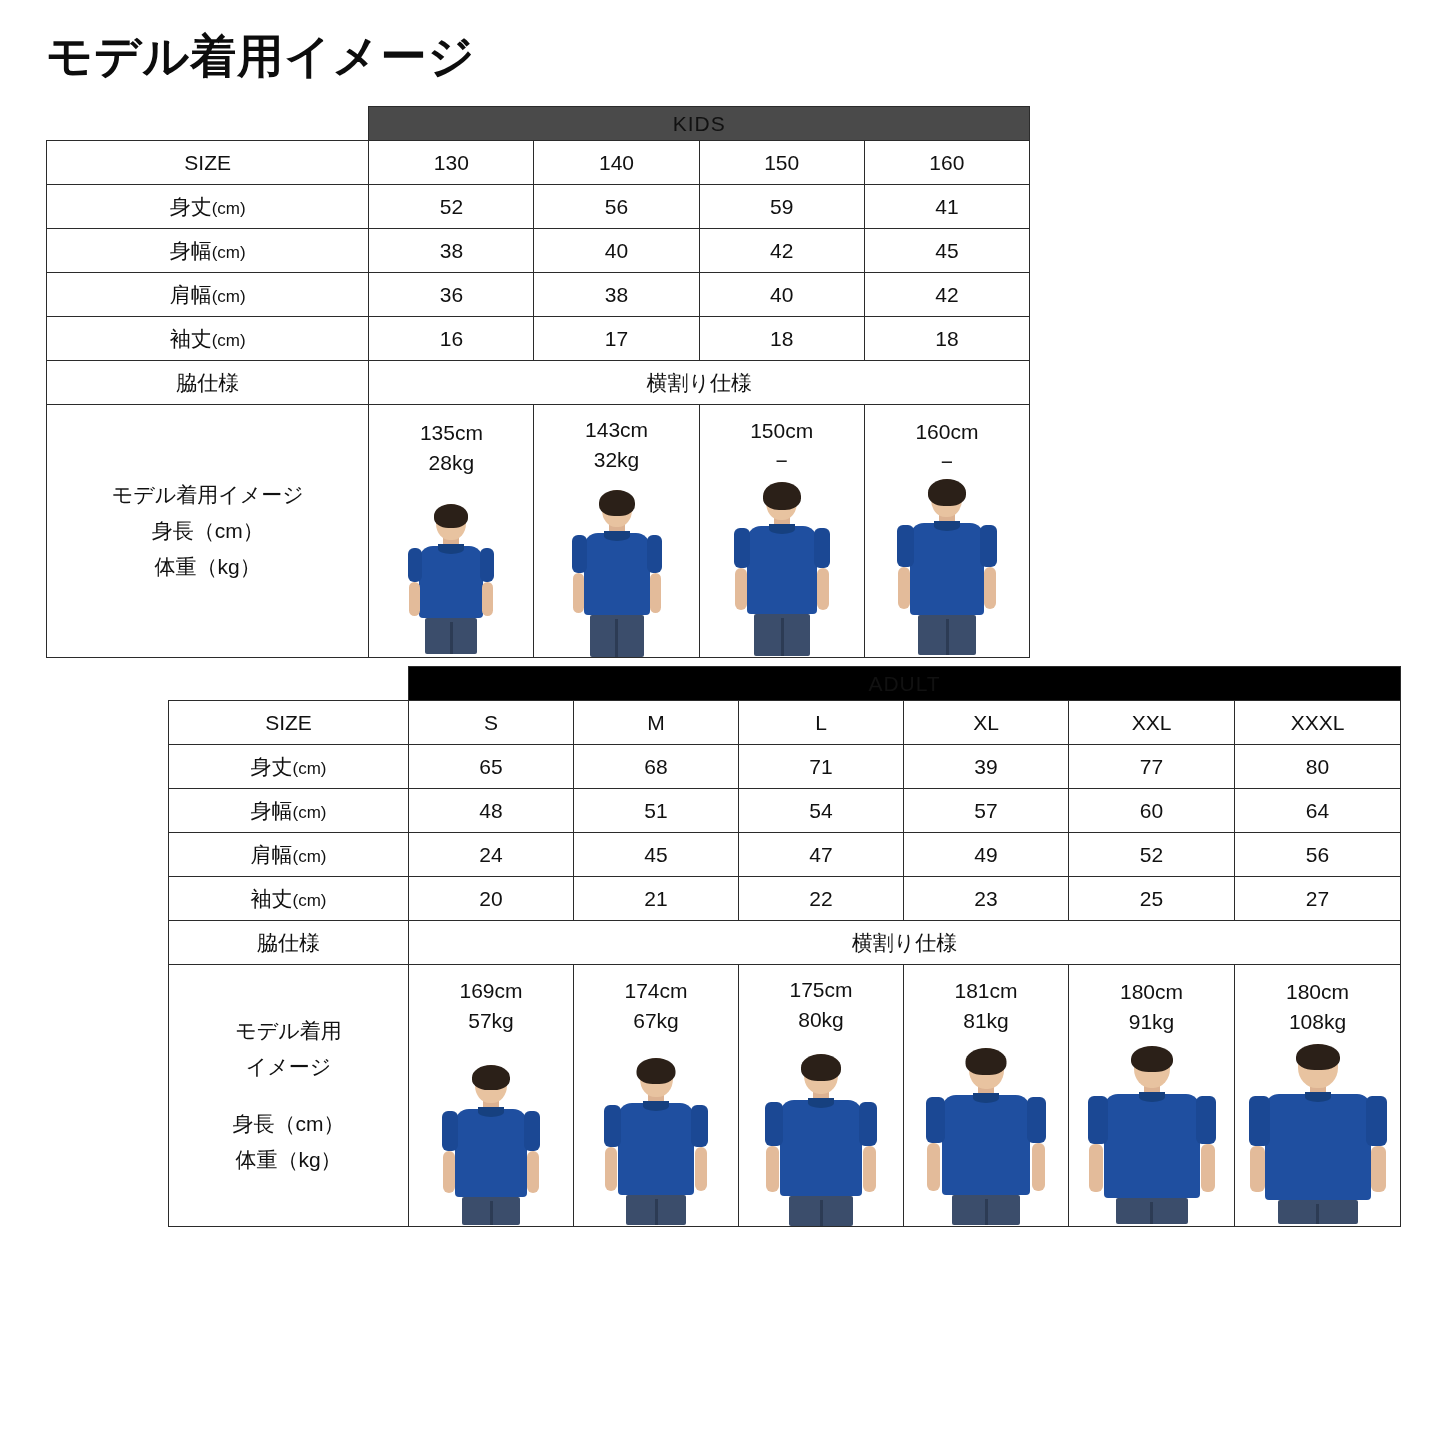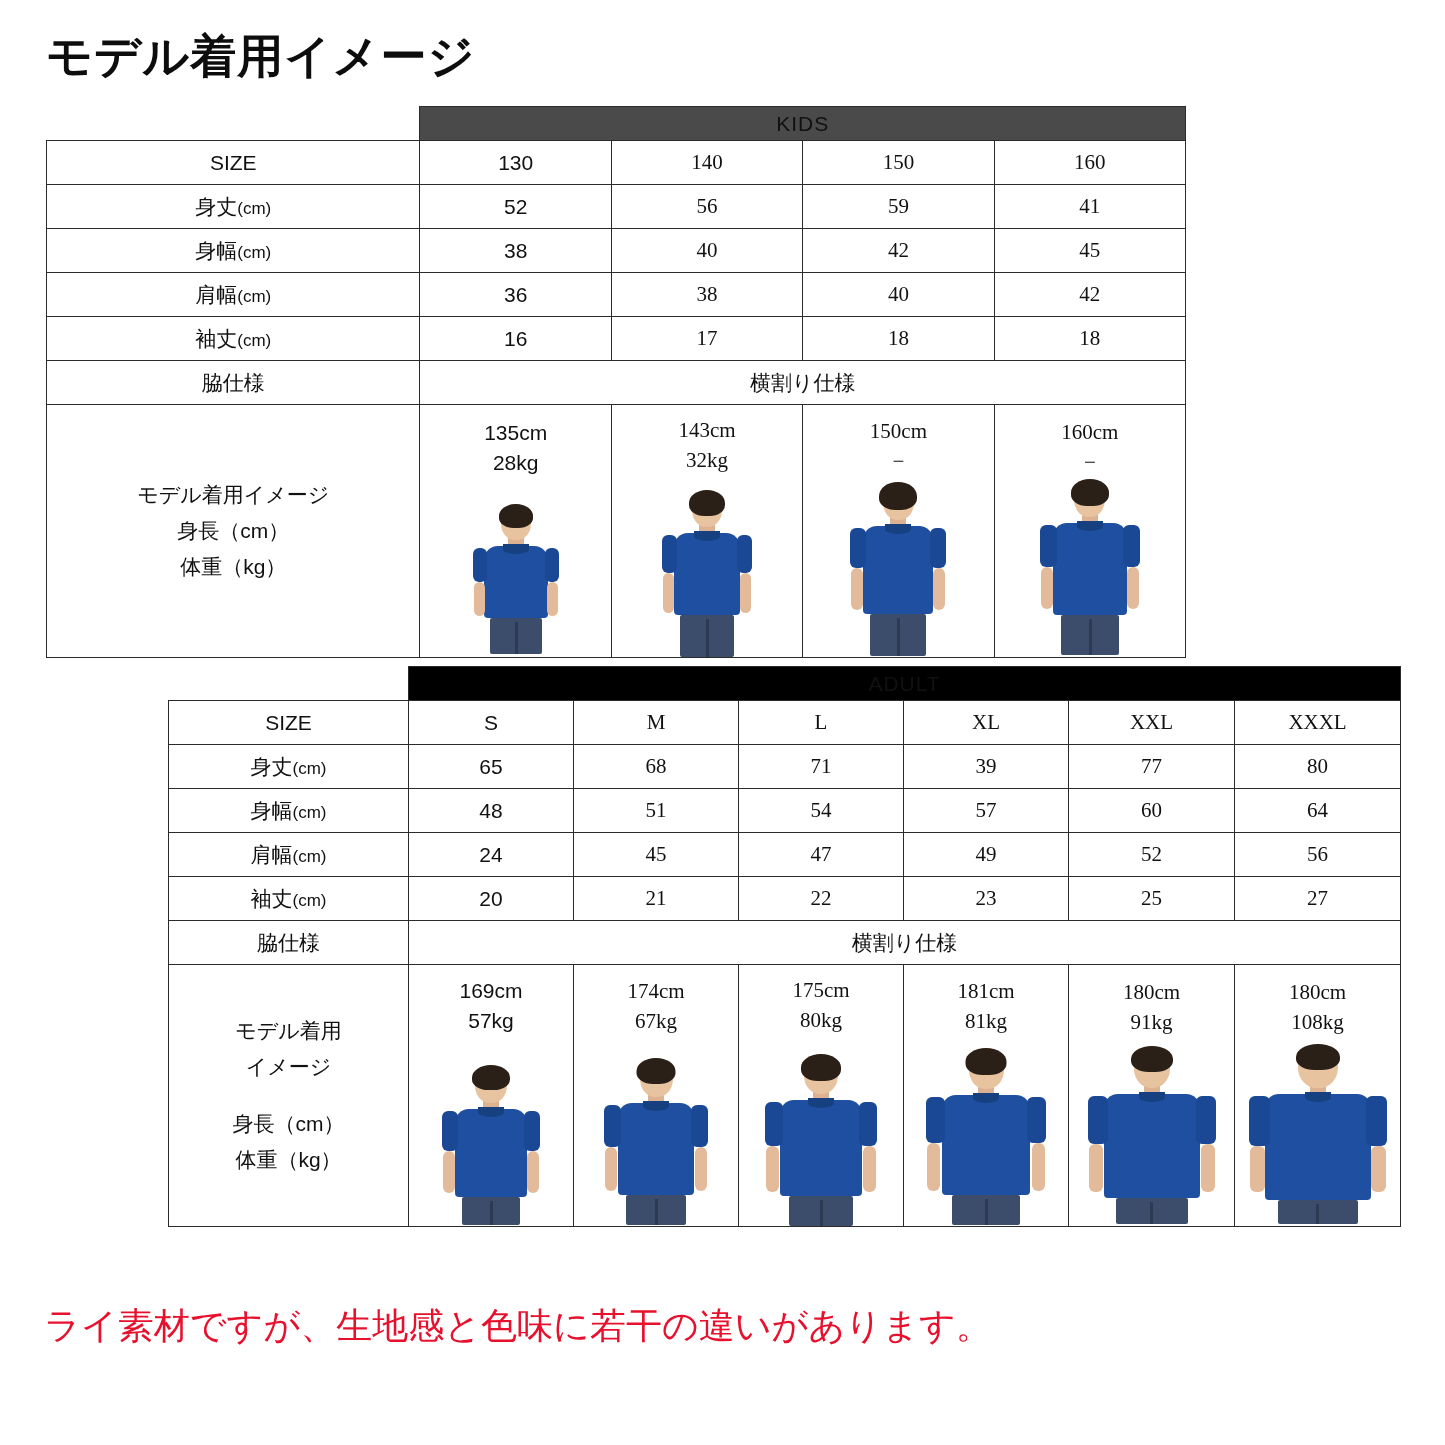--- a/index.html
+++ b/index.html
@@ -36,21 +36,21 @@
   table.size-table td,
   table.size-table th {
     border: 1px solid #2b2b2b;
     text-align: center;
     vertical-align: middle;
     font-size: 21px;
     font-weight: normal;
     padding: 0;
     color: #111;
   }
-  .dashed-left { border-left: 1px dashed #6a6a6a !important; font-family: Liberation Serif, serif; }
+  .dashed-left { border-left: 1px dashed #6a6a6a !important; }
   .no-border { border: none !important; }
 
   .hdr-band {
     color: #ffffff;
     font-size: 20px;
     letter-spacing: 1px;
     height: 34px;
   }
   .kids-band { background: #4a4a4a; }
   .adult-band { background: #000000; }
@@ -190,21 +190,21 @@
     line-height: 1.45;
     letter-spacing: 0px;
   }
 </style>
 </head>
 <body>
 
 <div class="page-title">モデル着用イメージ</div>
 
 <div id="kids-wrap">
-  <table class="size-table" style="width:1140px;border-radius:12px;">
+  <table class="size-table" style="width:984px;border-radius:12px;">
     <colgroup>
       <col style="width:322px">
       <col style="width:165px">
       <col style="width:165px">
       <col style="width:165px">
       <col style="width:165px">
     </colgroup>
     <tbody>
       <tr>
         <td class="no-border" style="border-right:1px solid #2b2b2b !important;border-top:none;border-left:none;border-bottom:none;"></td>
@@ -542,14 +542,13 @@
             </div>
             <div class="legs" style="width:80px;height:24px;"></div>
           </div>
         </td>
       </tr>
     </tbody>
   </table>
 </div>
 
 <div id="footnote">
-  <div>ライ素材ですが、生地感と色味に若干の違いがあります。</div>
 </div>
 
 </body></html>

